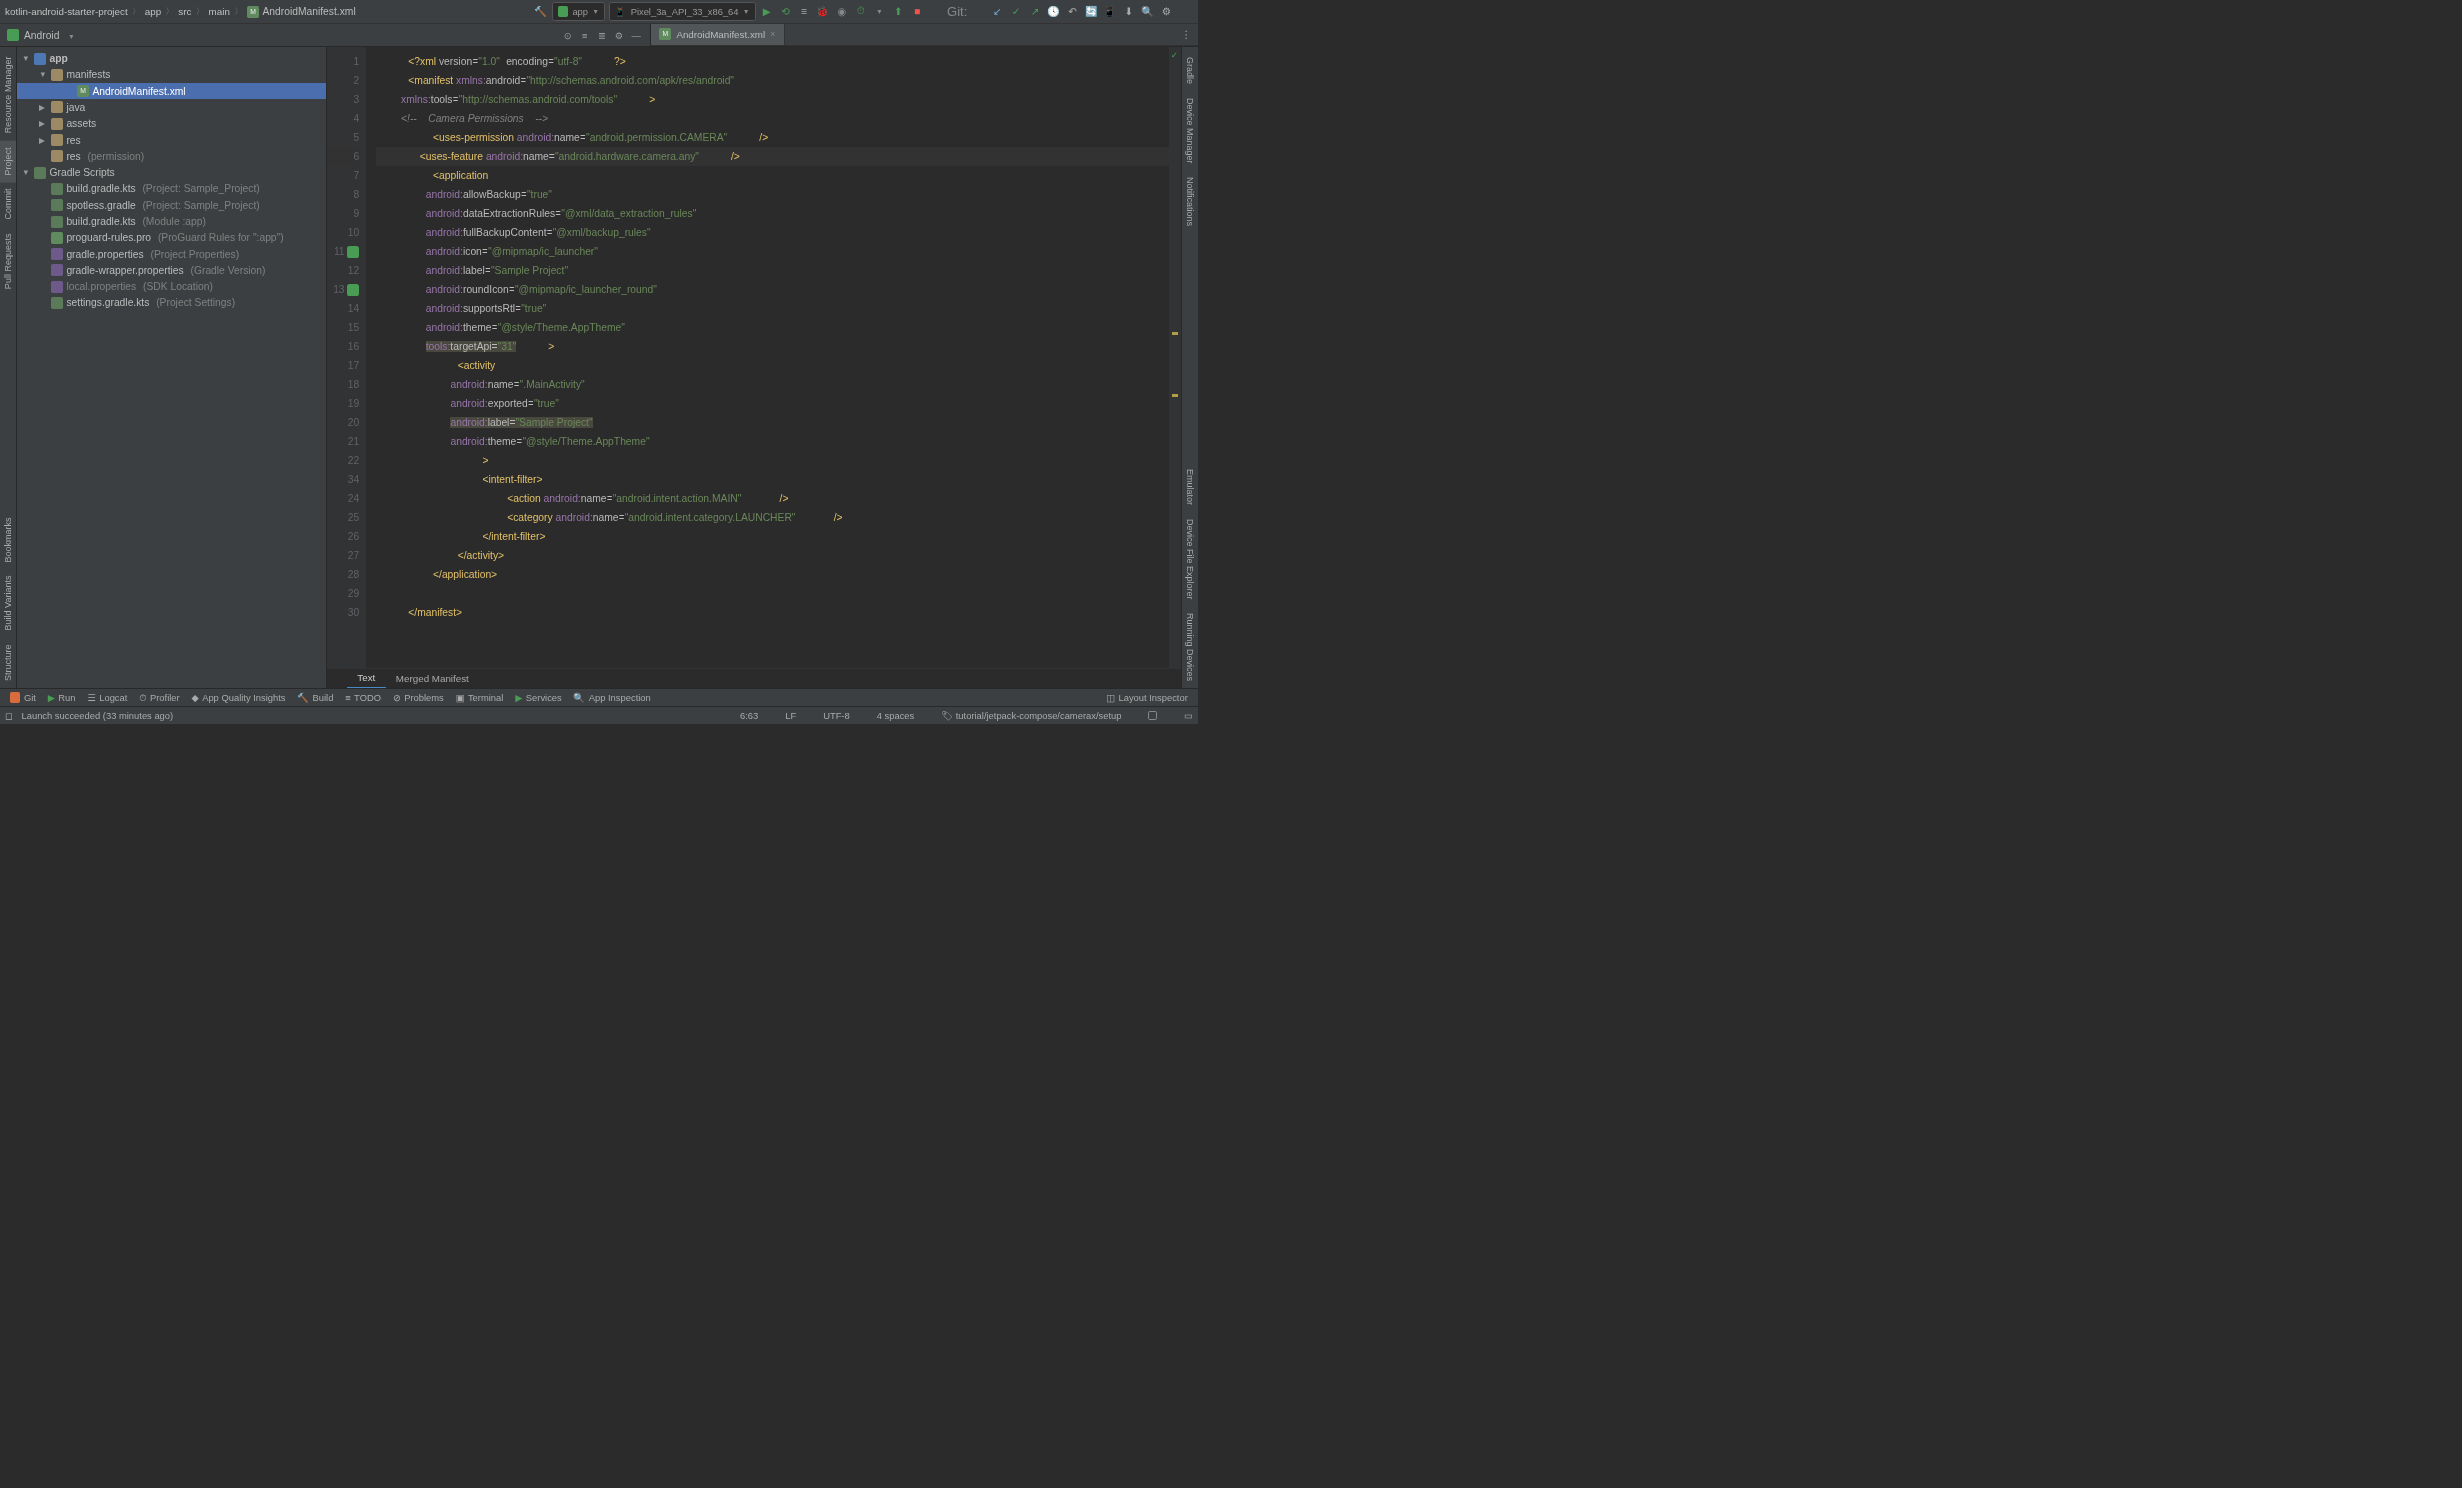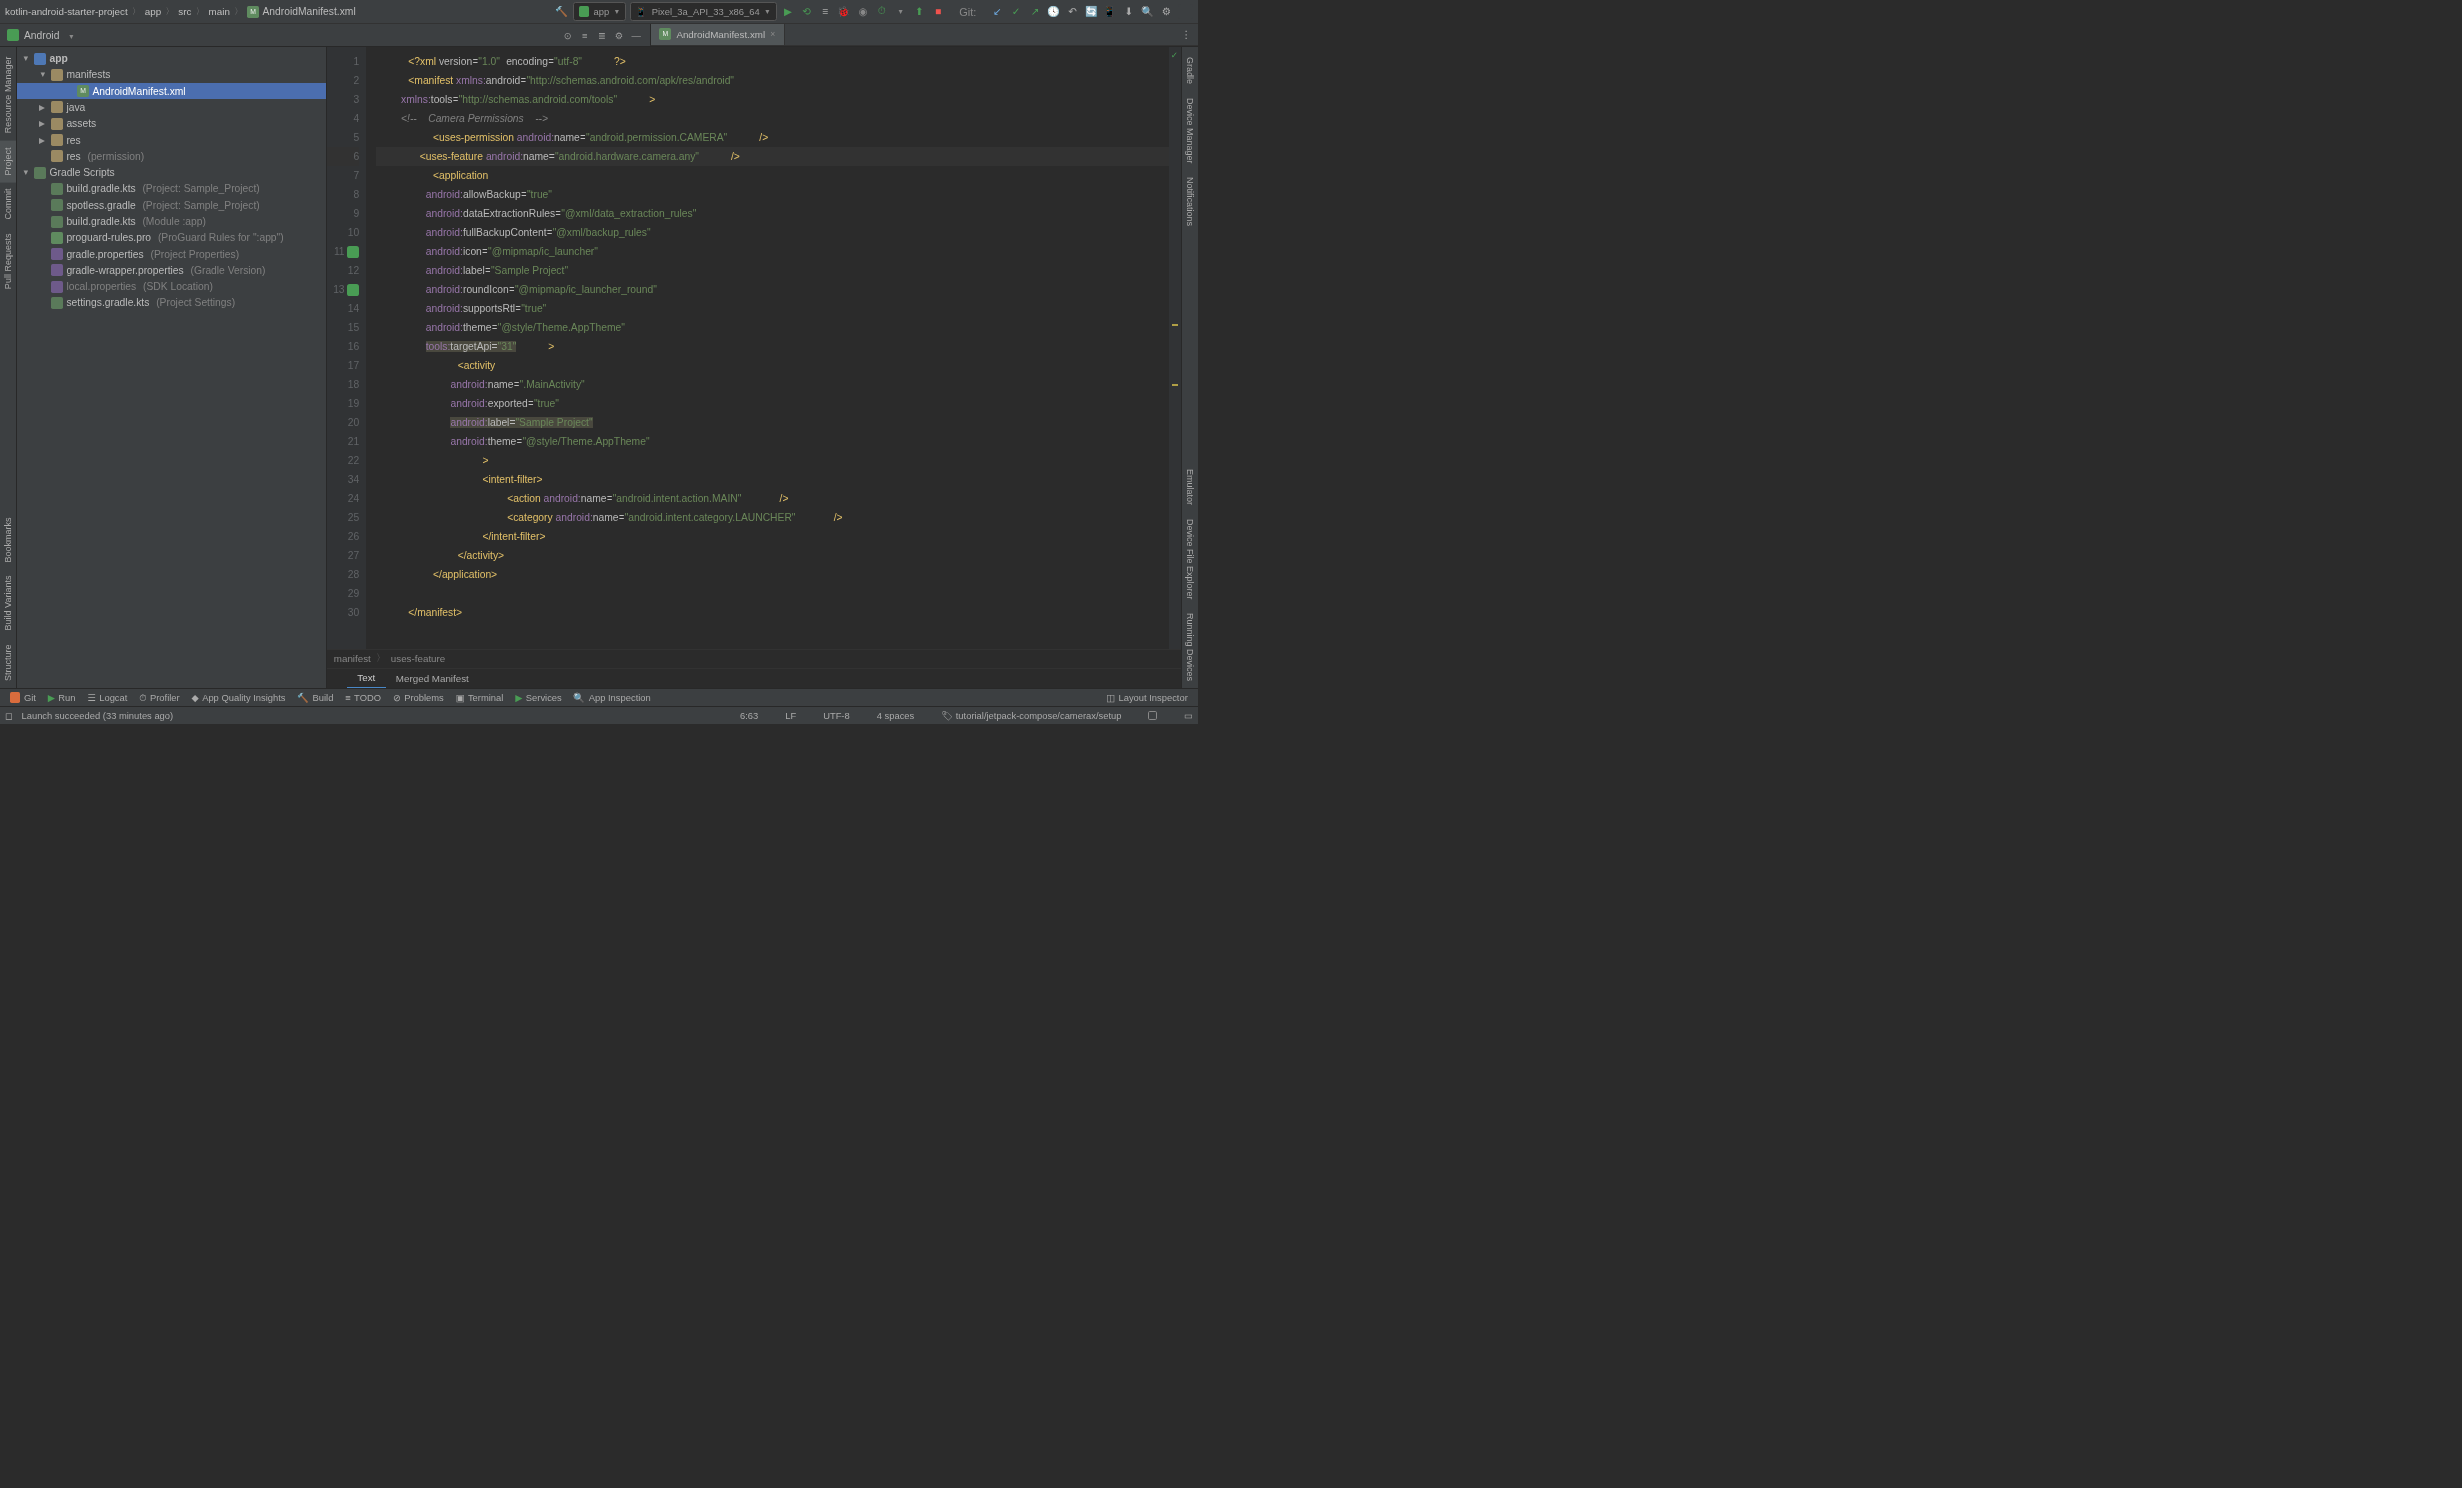--- a/index.html
+++ b/index.html
@@ -13,21 +13,21 @@
 .breadcrumb-file { display: inline-flex; align-items: center; gap: 3.4px; }
 .xml-icon { display:inline-block; width:12px; height:12px; background:#5f8b5f; font-size:6.8px; color:#eee; text-align:center; line-height:12px; border-radius:1.7px; }
 .top-right { margin-left: auto; display: flex; align-items: center; gap: 3.4px; }
 .top-btn { width: 15.4px; height: 15.4px; display: flex; align-items: center; justify-content: center; color: #aaa; cursor: pointer; }
 .top-btn.green { color: #499c54; }
 .top-btn.red { color: #f0524d; }
 .top-btn.blue { color: #6ea9df; }
 .run-config { display:flex; align-items:center; height:19px; background:#2b2b2b; border:0.9px solid #555; border-radius:2.6px; padding:0 5.1px; gap:4.3px; font-size:9.4px; color:#999; }
 .run-config .android-mini { width:10.3px; height:10.3px; background:#499c54; border-radius:1.7px; }
 .device-sel { display:flex; align-items:center; height:19px; background:#2b2b2b; border:0.9px solid #555; border-radius:2.6px; padding:0 5.1px; gap:4.3px; font-size:9.4px; color:#999; }
-.git-label { color:#888; font-size:11px; margin: 0 10px; }
+.git-label { color:#888; font-size:13px; margin: 0 19px; }
 .avatar { width: 15.4px; height: 15.4px; border-radius: 2.6px; background: #3c3f41; }
 
 .project-toggle { height: 23px; background: #3c3f41; display: flex; align-items: center; border-bottom: 0.9px solid #282828; }
 .project-toggle-left { display:flex; align-items:center; gap:5.1px; padding: 0 6.8px; flex:1; }
 .android-icon { width:12px; height:12px; background:#499c54; border-radius:1.7px; }
 .dropdown-chev:after{ content:"▼"; font-size:6.8px; color:#888; margin-left:3.4px; }
 .project-toggle-right { display:flex; align-items:center; gap:3.4px; padding-right: 6.8px; }
 .tool-icon { width:13.7px; height:13.7px; display:flex; align-items:center; justify-content:center; color:#999; cursor:pointer; font-size:9.4px; }
 
 .main-row { display:flex; height: calc(100% - 24px - 23px - 18px - 18px); }
@@ -345,25 +345,20 @@
         <span class="tk-keyword">&lt;/activity&gt;</span>
     <span class="tk-keyword">&lt;/application&gt;</span>
 
 <span class="tk-keyword">&lt;/manifest&gt;</span></div>
       <div class="inspection-strip">
         <span class="ok-mark">✓</span>
         <span class="warn" style="top:46%;"></span>
         <span class="warn" style="top:56%;"></span>
       </div>
     </div>
-    <div class="editor-breadcrumb">
-      <span>manifest</span>
-      <span style="color:#666">〉</span>
-      <span>uses-feature</span>
-    </div>
     <div class="editor-bottom-tabs">
       <div class="ebt active">Text</div>
       <div class="ebt">Merged Manifest</div>
     </div>
   </div>
 
   <div class="right-rail">
     <div class="rail-item" style="writing-mode:vertical-rl; transform:none">
         <span>Gradle</span>
       </div>

